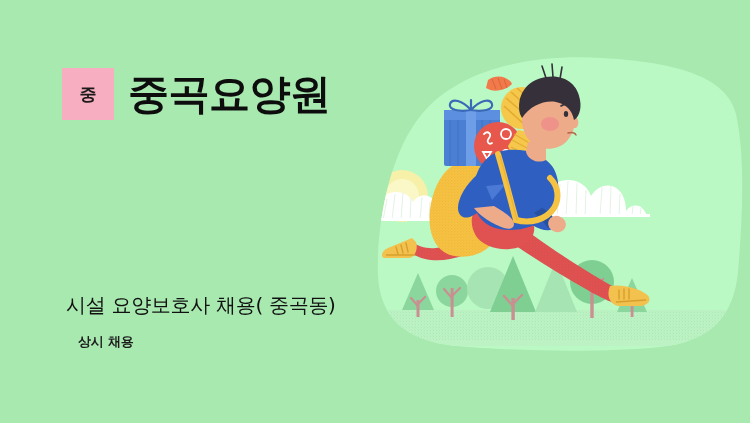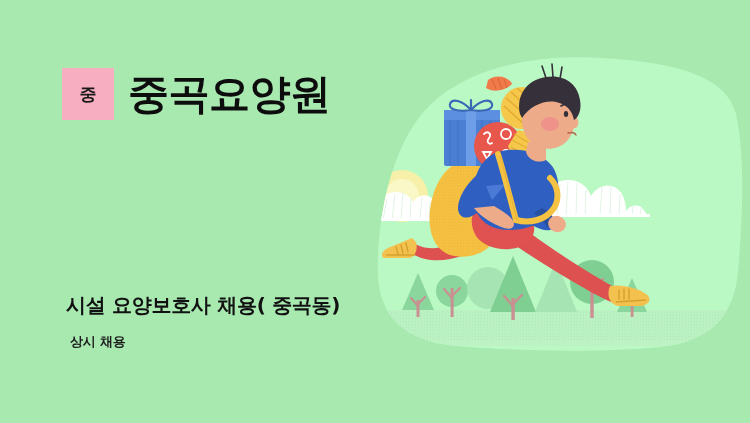--- a/index.html
+++ b/index.html
@@ -67,34 +67,34 @@
     text-align: center;
   }
 
   .job-block {
     position: absolute;
     left: 66px;
     top: 293px;
   }
   .job-title {
     font-size: 20px;
-    font-weight: 700;
+    font-weight: 400;
     color: #111111;
     line-height: 1.25;
     letter-spacing: -0.3px;
     white-space: nowrap;
     margin: 0;
   }
   .job-subtitle {
     font-size: 13px;
     font-weight: 700;
     color: #1d1d1d;
     line-height: 1.3;
     letter-spacing: -0.2px;
-    margin: 16px 0 0 4px;
+    margin: 16px 0 0 12px;
     white-space: nowrap;
   }
 </style>
 </head>
 <body>
 
 <div class="banner">
 
   <div class="illustration">
     <svg viewBox="0 0 380 310" xmlns="http://www.w3.org/2000/svg">

